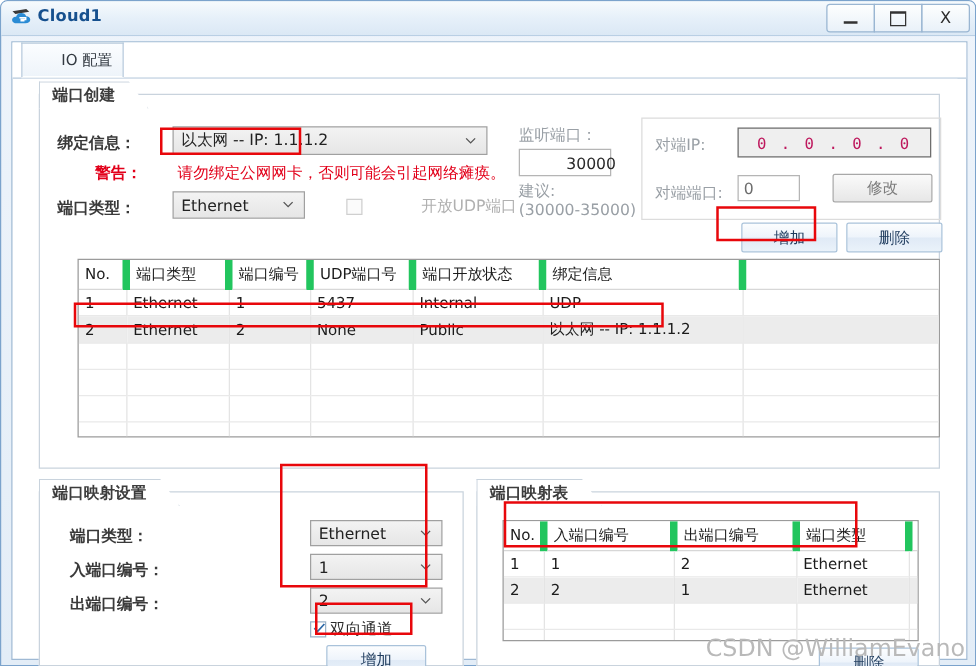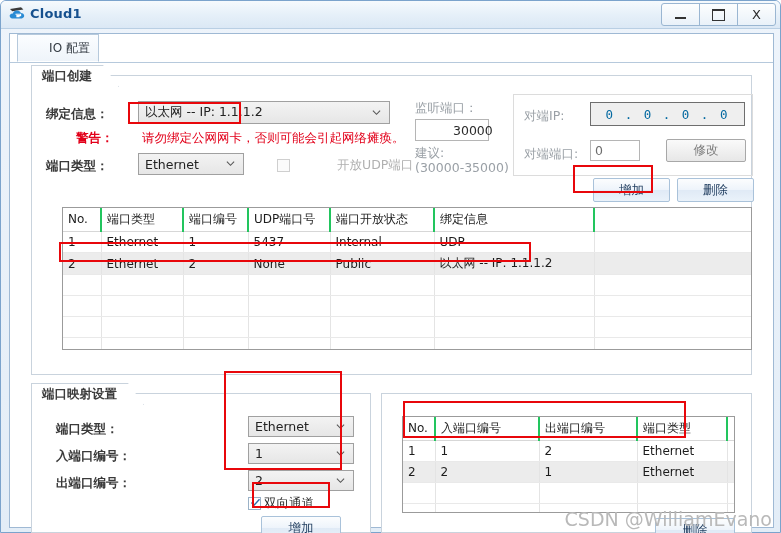--- a/index.html
+++ b/index.html
@@ -155,21 +155,21 @@
     padding-left: 4px;
     font-size: 12.5px;
     color: #2b2b2b;
   }
   .ipbox {
     position: absolute;
     box-sizing: border-box;
     background: #efefef;
     border: 1px solid #6e6e6e;
     display: flex; align-items: center; justify-content: center;
-    font-size: 12.5px; color: #0369a1;
+    font-size: 12.5px; color: #be185d;
     letter-spacing: 2px;
     font-family: "DejaVu Sans Mono", "Liberation Mono", monospace;
   }
 
   .btn {
     position: absolute;
     box-sizing: border-box;
     background: linear-gradient(#fcfdfe 0%, #eef4fb 48%, #e0eaf6 52%, #eaf2fa 100%);
     border: 1px solid #a9c2da;
     border-radius: 2px;
@@ -222,21 +222,21 @@
     border-collapse: collapse;
     width: 100%;
     font-size: 12px;
     table-layout: fixed;
   }
   .grid th {
     text-align: left;
     font-weight: normal;
     color: #1c1c1c;
     padding: 2px 0 3px 5px;
-    border-right: 2px solid #22c55e;
+    border-right: 6px solid #22c55e;
     border-bottom: 1px solid #d7d7d7;
     background: #ffffff;
     height: 18px;
     white-space: nowrap;
     overflow: hidden;
   }
   .grid td {
     padding: 2px 0 2px 5px;
     border-right: 1px solid #e4e4e4;
     border-bottom: 1px solid #e9e9e9;
@@ -460,20 +460,21 @@
               <path d="M1.5 5.5 L4 8.2 L9.5 2.2" fill="none" stroke="#2f6aa8" stroke-width="1.4"></path>
             </svg>
           </span>
           <span class="tx">双向通道</span>
         </div>
 
         <div class="btn" style="left:229px; top:122px; width:80px; height:24px;">增加</div>
       </div>
 
       <div class="group" style="left:364px; top:330px; width:371px; height:140px;">
+        <div class="gtitle">端口映射表</div>
 
         <div class="grid" style="left:20px; top:22px; width:333px; height:97px;">
           <table>
             <colgroup>
               <col style="width:32px">
                 <col style="width:104px">
                 <col style="width:98px">
                 <col style="width:90px">
                 <col>
             </colgroup>

